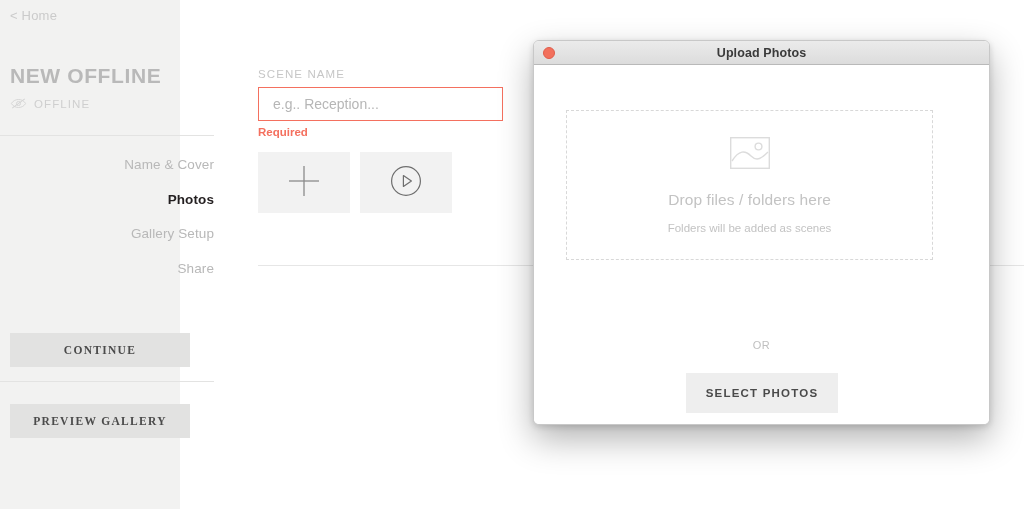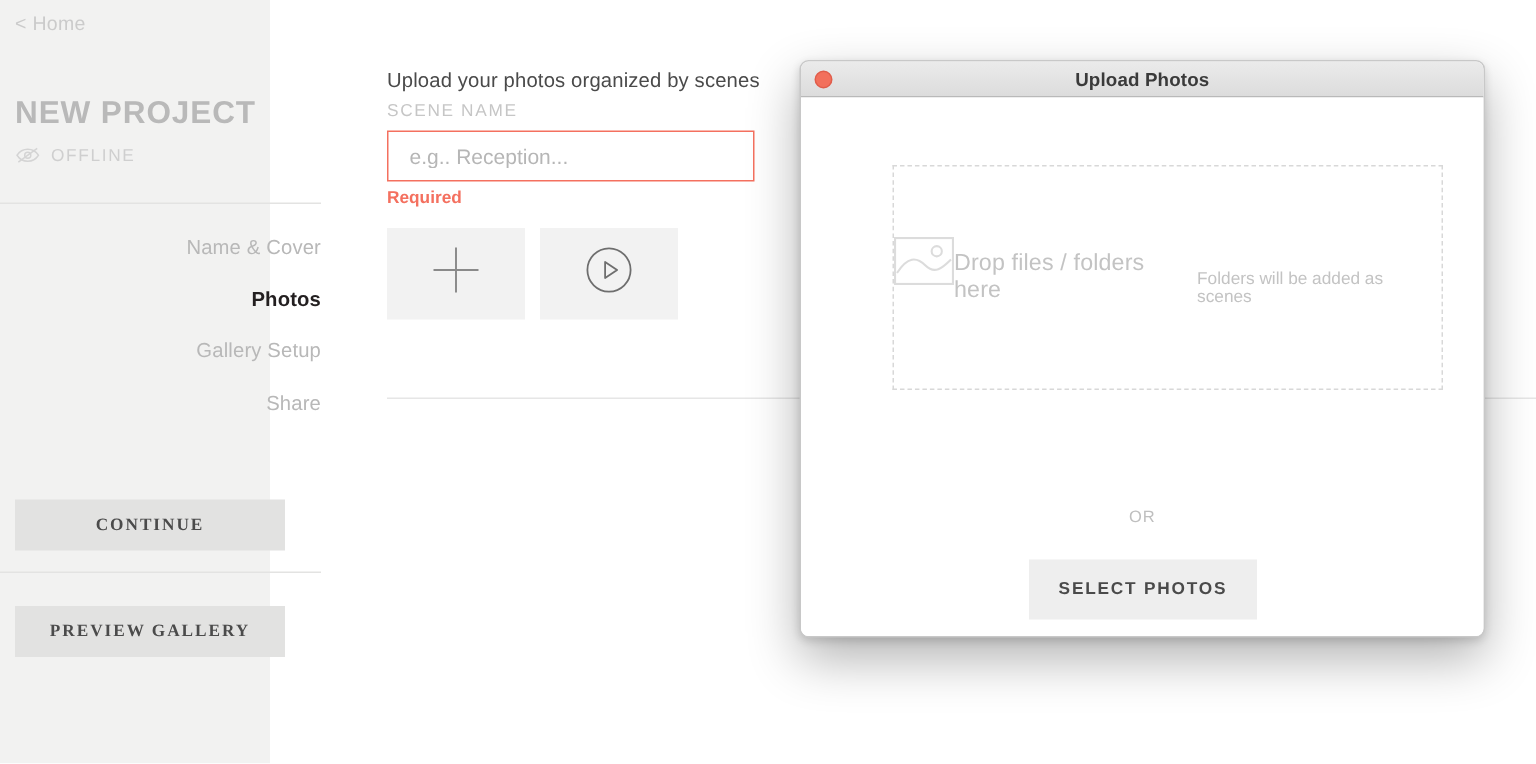--- a/index.html
+++ b/index.html
@@ -214,26 +214,26 @@
     box-sizing: border-box;
     cursor: pointer;
   }
   .modal-body {
     position: relative;
     height: 360px;
     background: #ffffff;
   }
   .dropzone {
     position: absolute;
-    left: 61px; top: 45px;
+    left: 32px; top: 45px;
     width: 367px;
     height: 150px;
     border: 1.5px dashed #d8d8d8;
     display: flex;
-    flex-direction: row;
+    flex-direction: column;
     align-items: center;
     justify-content: center;
     cursor: pointer;
     box-sizing: border-box;
   }
   .dz-icon { margin-bottom: 18px; }
   .dz-title {
     font-size: 15.5px;
     color: #c3c3c3;
     letter-spacing: .1px;
@@ -268,21 +268,21 @@
 </style>
 </head>
 <body>
 
 <div id="app">
 
   <aside class="sidebar">
 
     <div class="home-link">&lt; Home</div>
 
-    <div class="project-title">NEW PROJECT</div>
+    <div class="project-title">NEW OFFLINE</div>
 
     <div class="offline-row">
       <span>
         <svg class="eye-off-icon" viewBox="0 0 20 14" fill="none" xmlns="http://www.w3.org/2000/svg">
           <path d="M1.6 7c1.9-3 4.8-4.7 8.4-4.7S16.5 4 18.4 7c-1.9 3-4.8 4.7-8.4 4.7S3.5 10 1.6 7z" stroke="#d4d4d4" stroke-width="1.1"></path>
           <circle cx="10" cy="7" r="2.4" stroke="#d4d4d4" stroke-width="1.1"></circle>
           <line x1="2.6" y1="12.4" x2="17.4" y2="1.6" stroke="#d4d4d4" stroke-width="1.2"></line>
         </svg>
       </span>
       <span class="offline-label">OFFLINE</span>
@@ -299,21 +299,20 @@
 
     <button class="side-btn btn-continue">CONTINUE</button>
 
     <div class="sidebar-sep sep-2"></div>
 
     <button class="side-btn btn-preview">PREVIEW GALLERY</button>
   </aside>
 
   <main class="main">
 
-    <div class="main-heading">Upload your photos organized by scenes</div>
 
     <div class="field-label">SCENE NAME</div>
 
     <input class="scene-input" type="text" placeholder="e.g.. Reception..." style="">
 
     <div class="required-msg">Required</div>
 
     <div class="tile tile-add">
       <span>
         <svg width="34" height="34" viewBox="0 0 34 34" fill="none" xmlns="http://www.w3.org/2000/svg">

